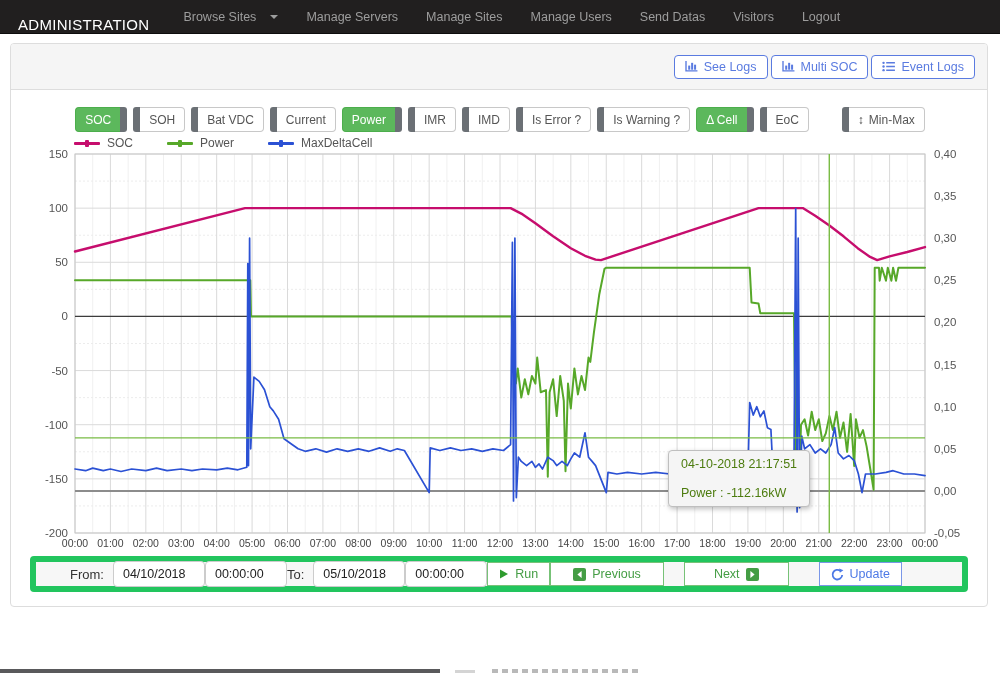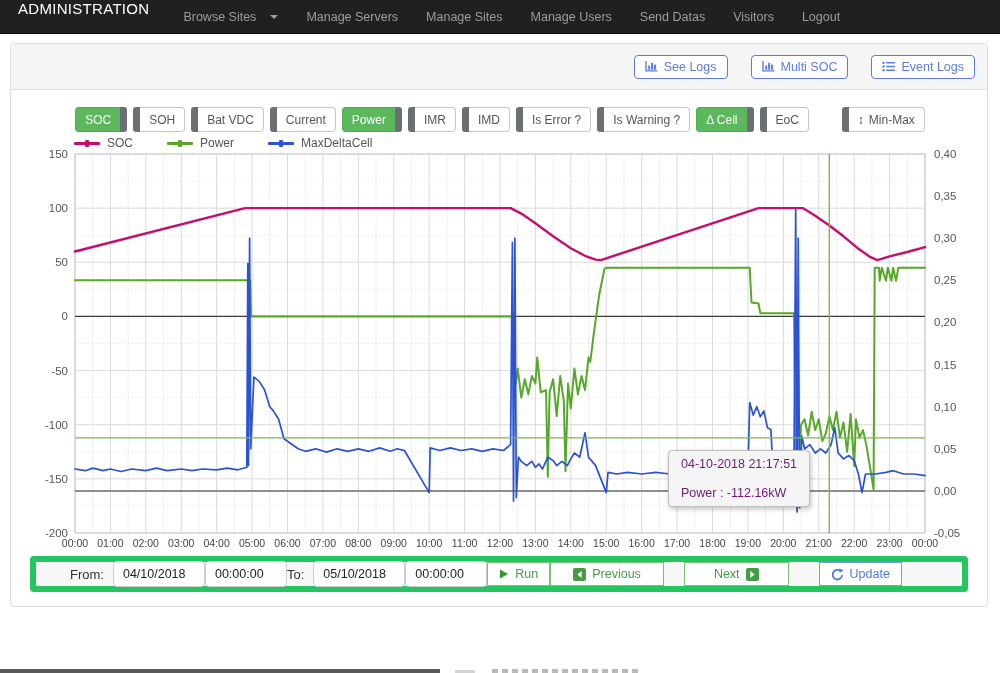--- a/index.html
+++ b/index.html
@@ -1,30 +1,30 @@
 <!DOCTYPE html>
 <html><head>
 <meta charset="utf-8">
 <style>
   html,body{margin:0;padding:0}
   body{width:1000px;height:673px;position:relative;overflow:hidden;background:#fff;
        font-family:"Liberation Sans","DejaVu Sans",sans-serif;-webkit-font-smoothing:antialiased}
 
   
   .navbar{position:absolute;left:0;top:0;width:1000px;height:33px;background:#211f1f;
-          border-bottom:1px solid #0d0d0d;display:flex;align-items:flex-start}
+          border-bottom:1px solid #0d0d0d;display:flex;align-items:flex-end}
   .brand{color:#fff;font-size:15px;padding:0 20px 0 18px;letter-spacing:.3px;white-space:nowrap}
   .navlink{color:#9d9d9d;font-size:12.5px;padding:0 14px;height:33px;display:flex;align-items:center;gap:14px;cursor:pointer;white-space:nowrap}
   .caret{width:0;height:0;border-left:4px solid transparent;border-right:4px solid transparent;border-top:4px solid #9d9d9d}
 
   
   .card{position:absolute;left:10px;top:43px;width:978px;height:564px;border:1px solid #ddd;border-radius:4px;background:#fff;box-sizing:border-box}
   .card-header{height:45px;background:#f5f5f5;border-bottom:1px solid #ddd;border-radius:3px 3px 0 0;display:flex;align-items:center;padding:0 12px 0 18px}
   .card-title{font-size:16px;font-weight:700;color:#333;display:flex;align-items:center;gap:8px;letter-spacing:.2px}
-  .hdr-buttons{margin-left:auto;display:flex;gap:23px}
+  .hdr-buttons{margin-left:auto;display:flex;gap:3px}
   .btn-blue{display:inline-flex;align-items:center;gap:6px;border:1px solid #5a7be0;color:#5a7be0;background:#fff;
             border-radius:4px;font-size:12.5px;padding:4px 10px;cursor:pointer;font-family:inherit}
 
   
   .toggles{position:absolute;left:0;top:107px;width:1000px;display:flex;justify-content:center;align-items:center}
   .tgl{display:flex;height:25px;margin:0 3px;box-sizing:border-box}
   .tgl .bar{width:7px;background:#6b7075}
   .tgl.off .bar{border-radius:3px 0 0 3px}
   .tgl.on  .bar{border-radius:0 3px 3px 0}
   .tgl .lbl{font-size:12px;display:flex;align-items:center;padding:0 9px;cursor:pointer;box-sizing:border-box;white-space:nowrap}
@@ -33,21 +33,21 @@
   .tgl.minmax{margin-left:30px}
   .updown{font-weight:700;color:#444;margin-right:5px}
 
   
   .chart-wrap{position:absolute;left:30px;top:136px;width:940px;height:416px}
   .legend{position:absolute;left:44px;top:0;display:flex;gap:34px;font-size:12px;color:#555}
   .litem{display:flex;align-items:center;gap:7px}
   .sw{width:26px;height:3px;border-radius:1px;position:relative}
   .sw:after{content:"";position:absolute;left:11px;top:-2px;width:4px;height:7px;background:inherit;border-radius:1px}
   .tooltip{position:absolute;left:668px;top:450px;background:#f5f5f5;border:1px solid #bfbfbf;border-radius:4px;
-           box-shadow:1px 2px 5px rgba(0,0,0,.25);padding:6px 12px;font-size:12.5px;color:#701a75;z-index:6;white-space:nowrap}
+           box-shadow:1px 2px 5px rgba(0,0,0,.25);padding:6px 12px;font-size:12.5px;color:#4d7c0f;z-index:6;white-space:nowrap}
   .tooltip .l2{font-weight:400;margin-top:15px}
 
   
   .controls{position:absolute;left:30px;top:556px;width:938px;height:36px;background:#f7f7f7;border:6px solid #22c55e;
             border-radius:4px;display:flex;align-items:center;padding-left:34px;box-sizing:border-box}
   .ctl-label{font-size:13px;color:#333;margin-right:9px}
   .inp{height:24px;border:1px solid #ccc;border-radius:4px;font-size:12.5px;color:#222;padding:0 9px;background:#fff;
        font-family:inherit;box-sizing:content-box}
   .date{width:72px}.time{width:62px}
   .gap{width:14px}

